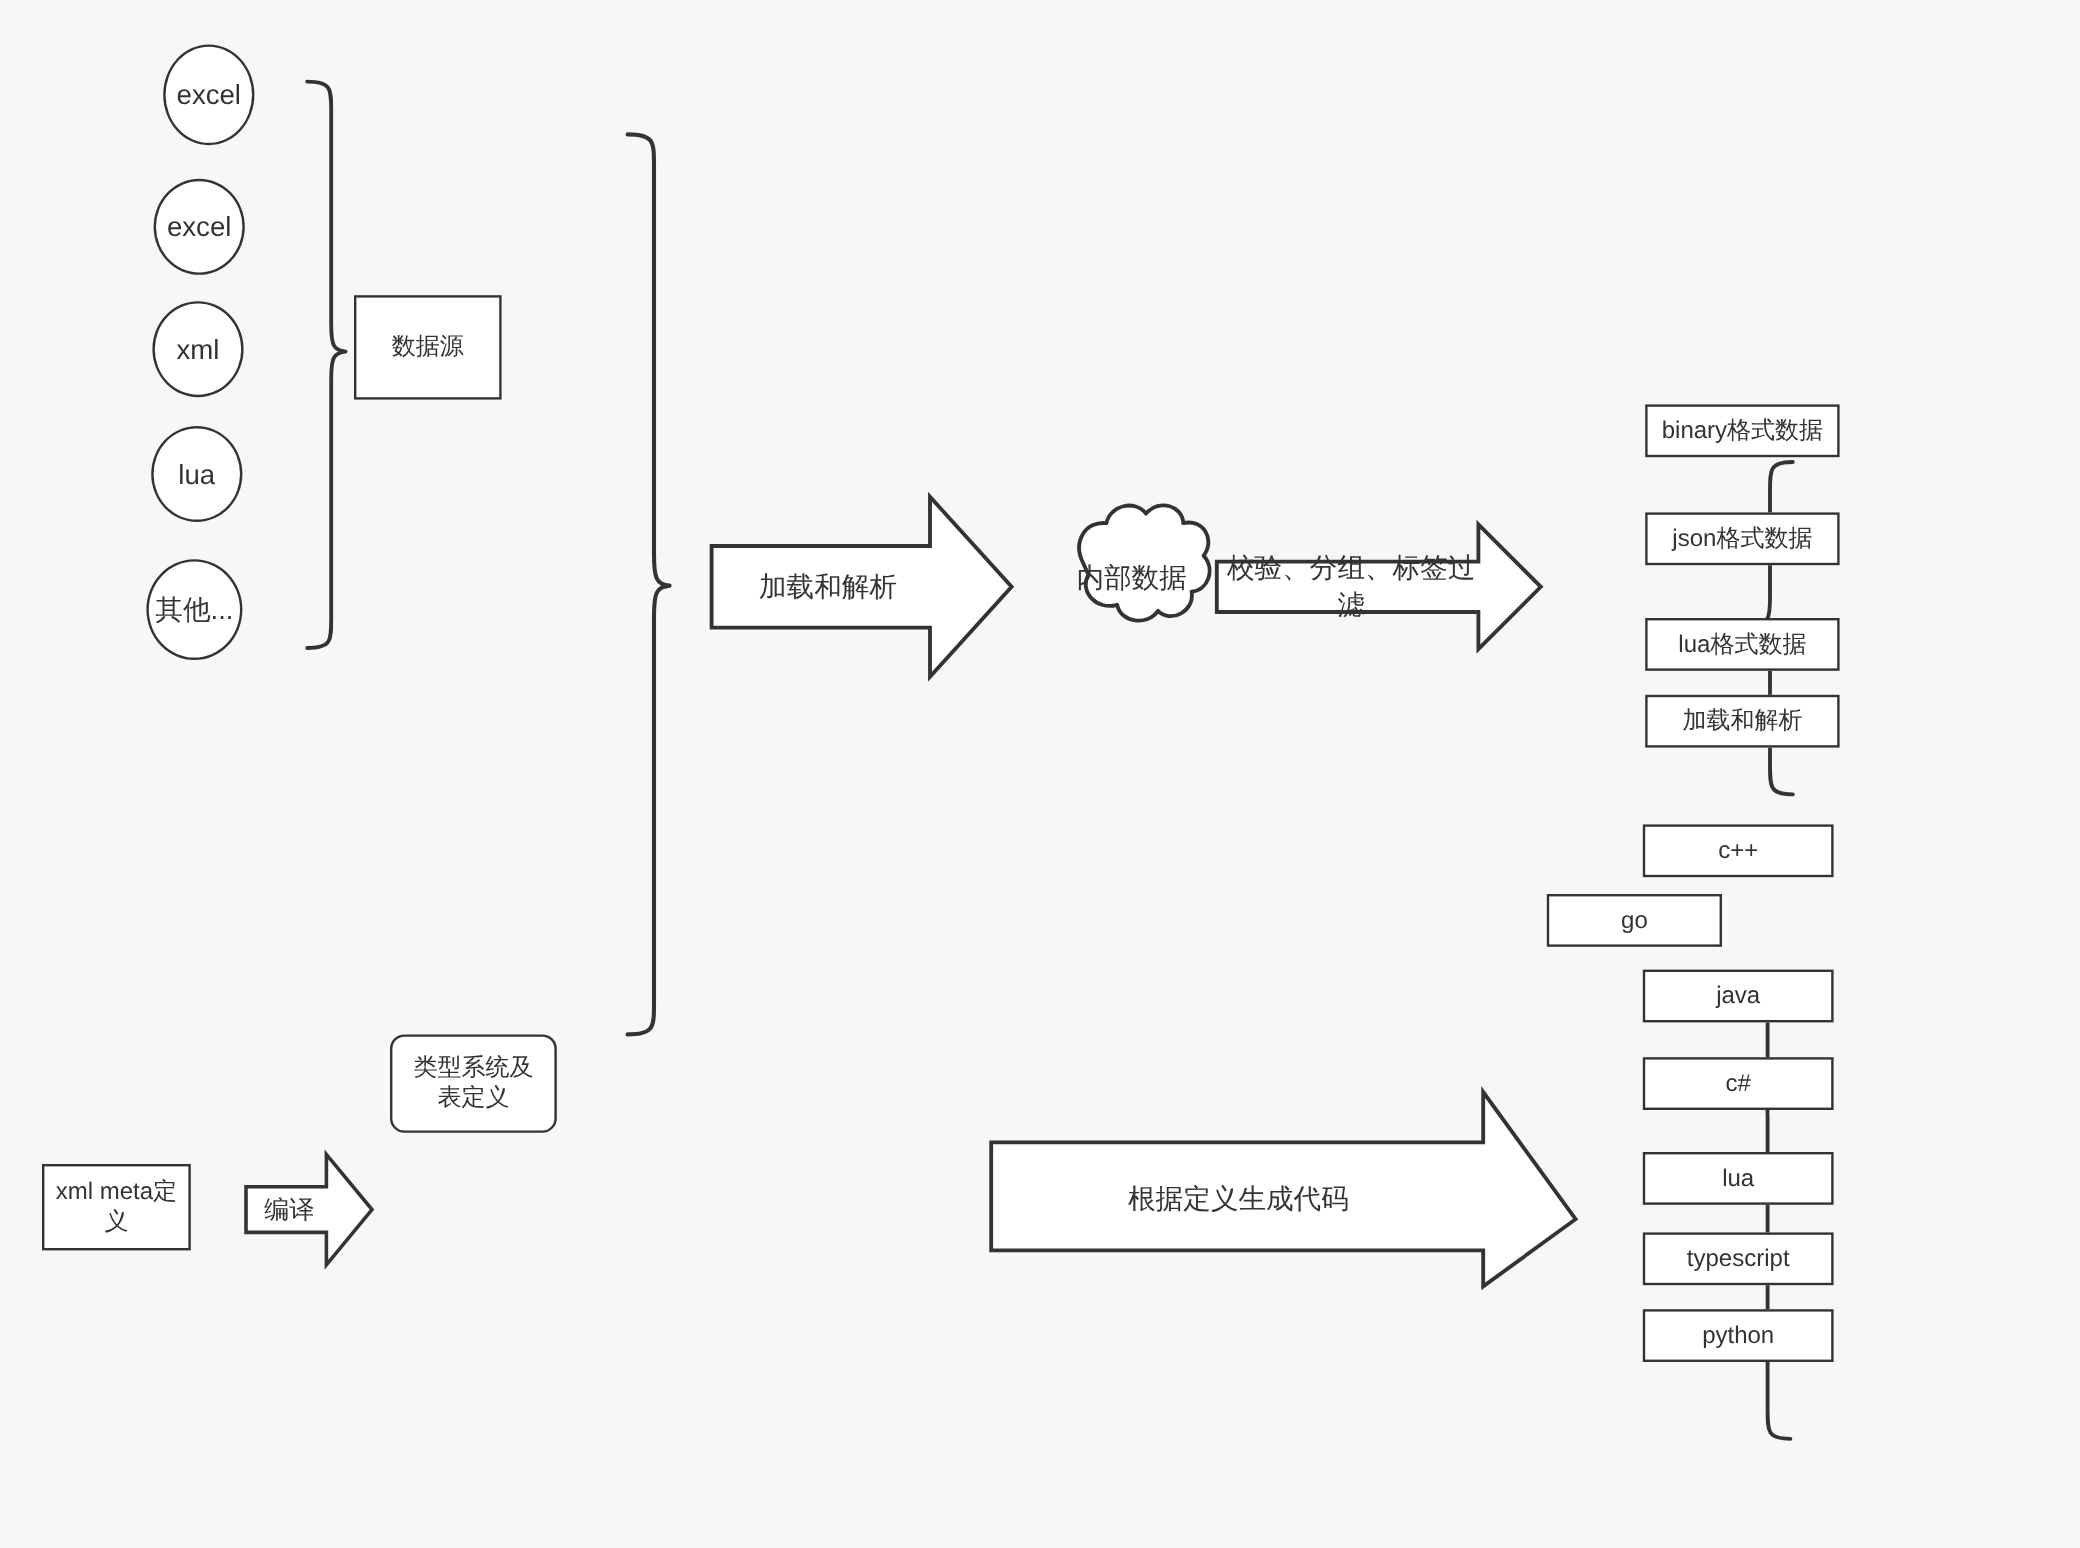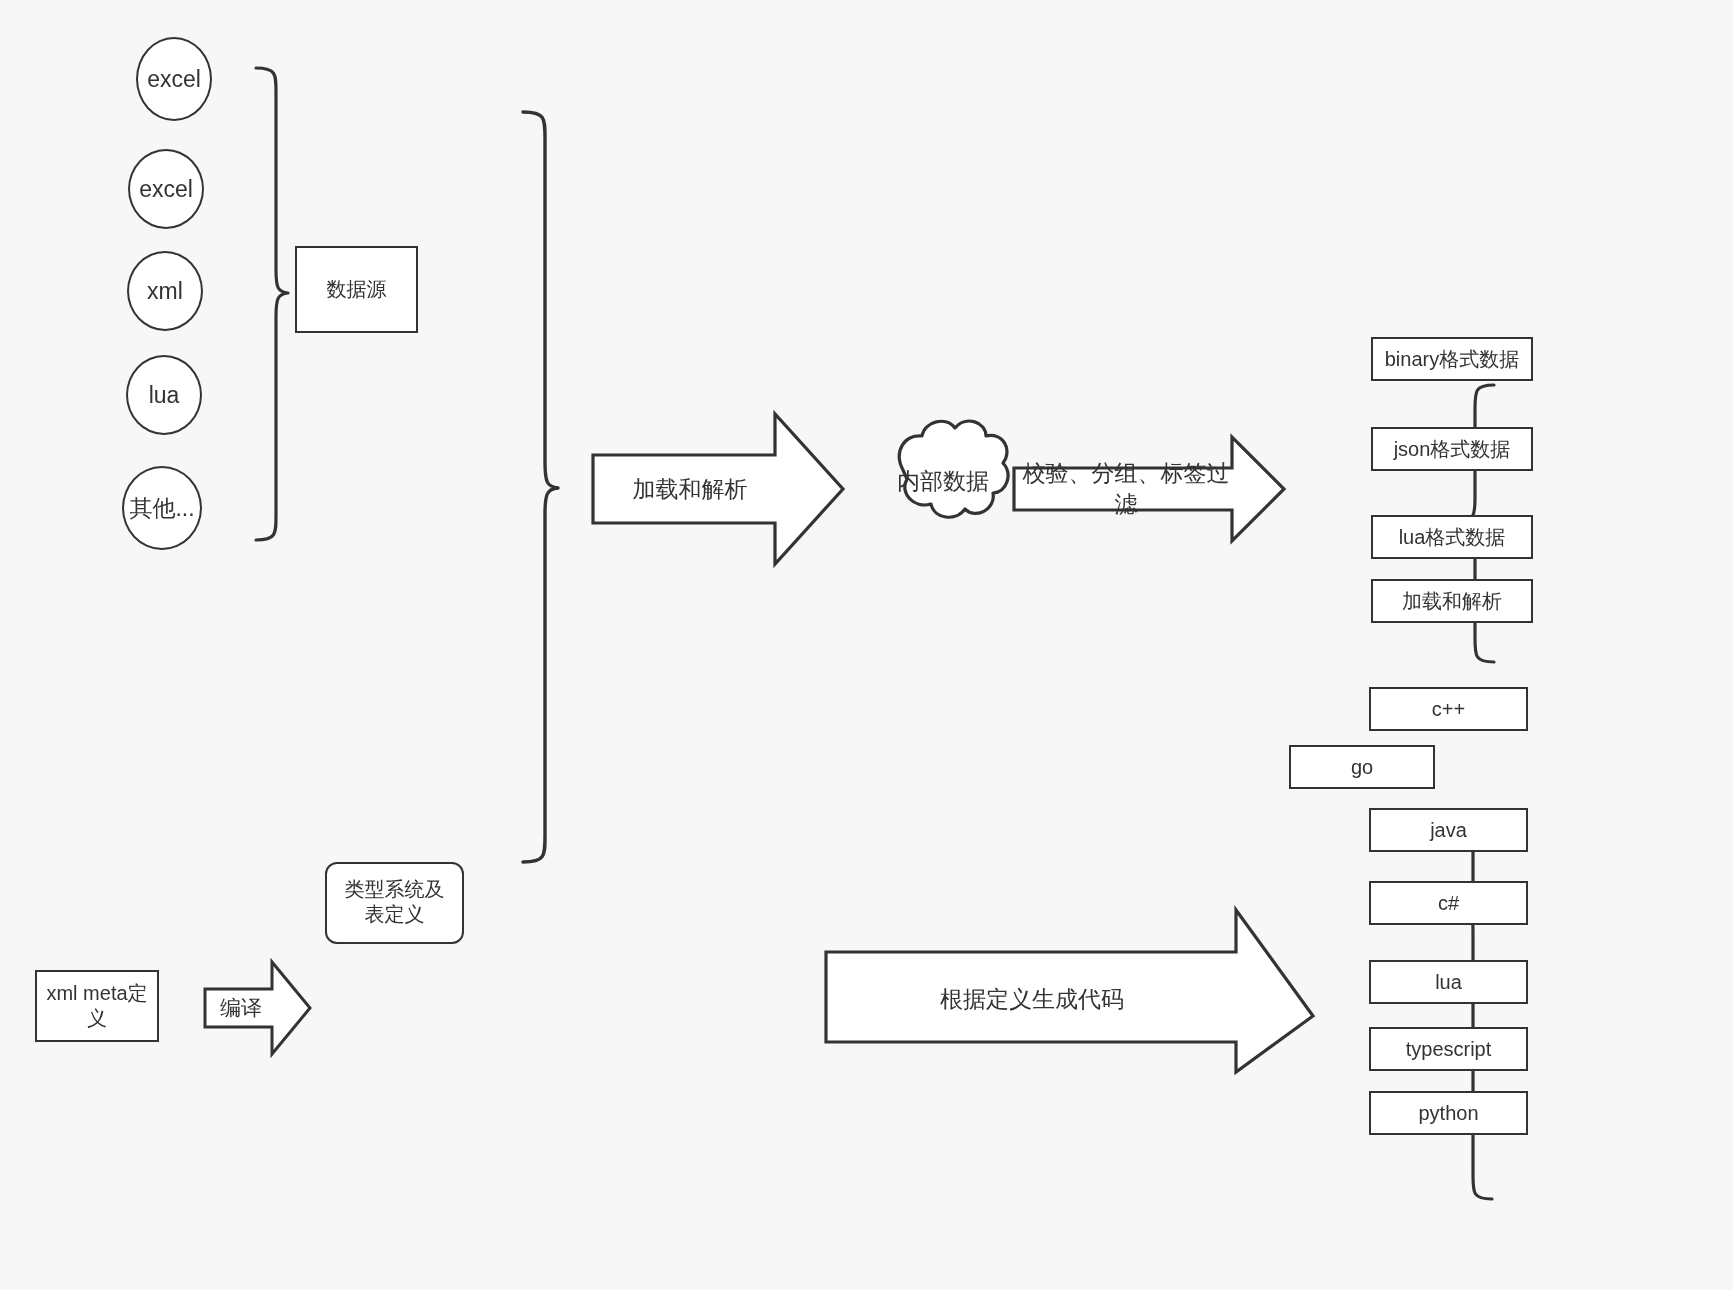--- a/index.html
+++ b/index.html
@@ -37,21 +37,20 @@
   }
   .ellipse {
     border-radius: 50%;
     font-size: 23px;
   }
   .rect {
     font-size: 20px;
   }
   .rect.rounded {
     border-radius: 12px;
-    font-family: Liberation Mono, monospace;
   }
   .arrow-label {
     position: absolute;
     display: flex;
     align-items: center;
     justify-content: center;
     text-align: center;
     color: #333333;
     font-size: 23px;
     pointer-events: none;

